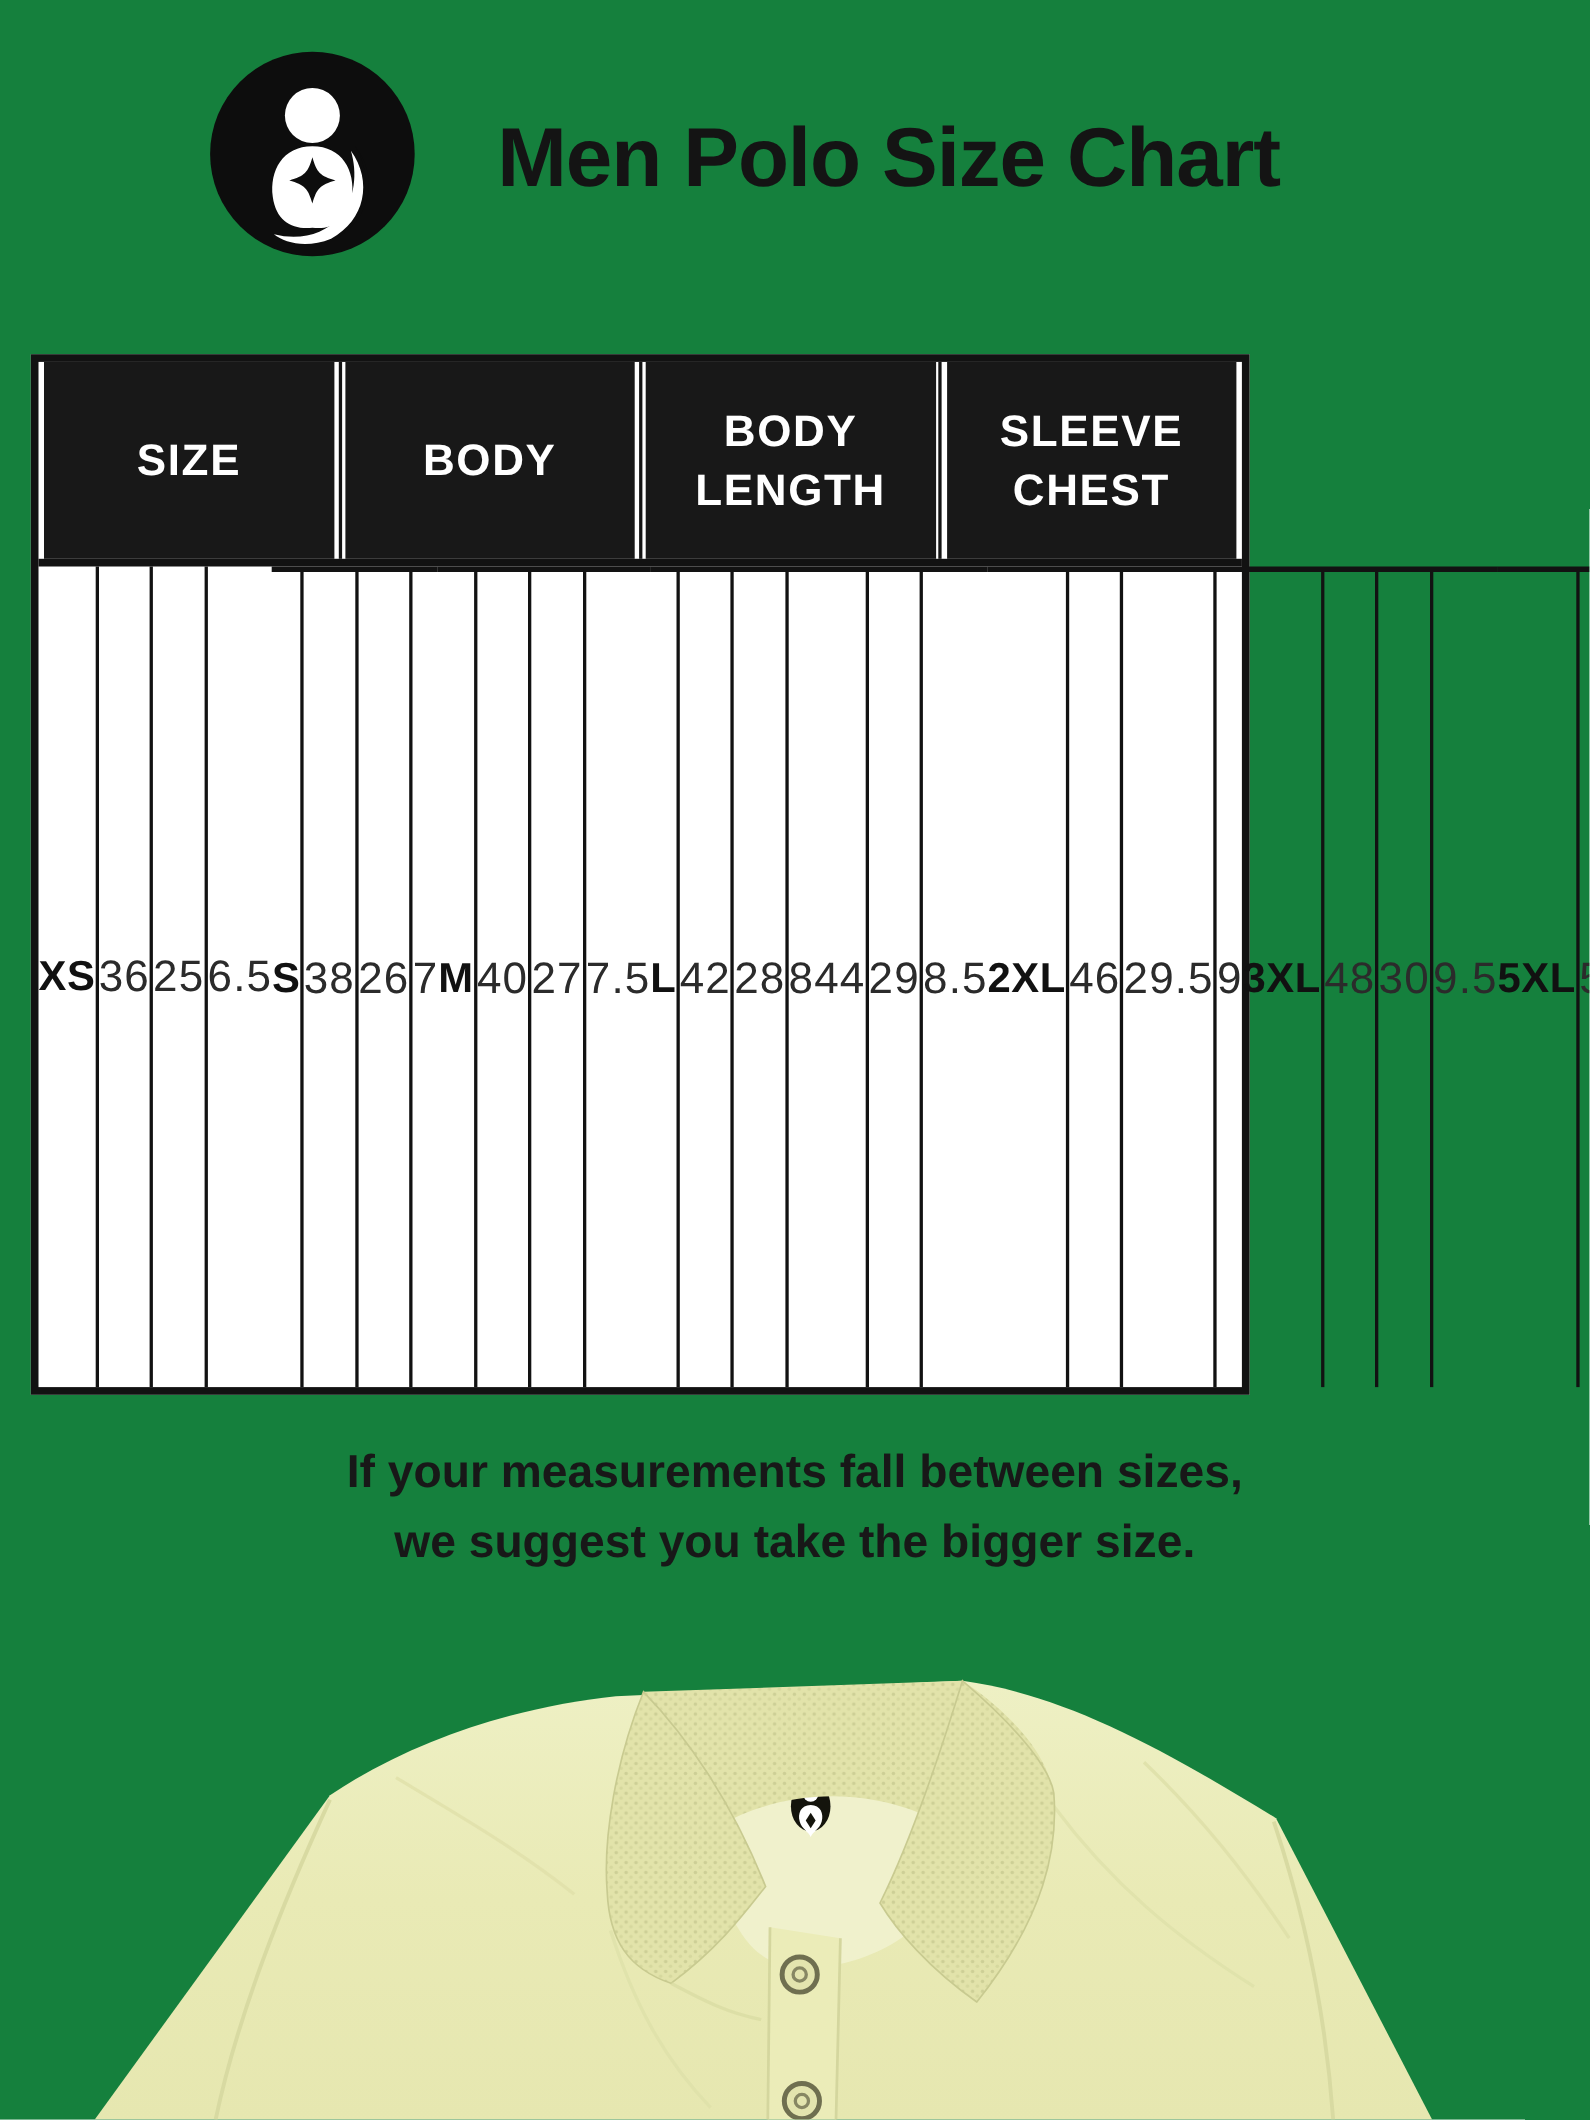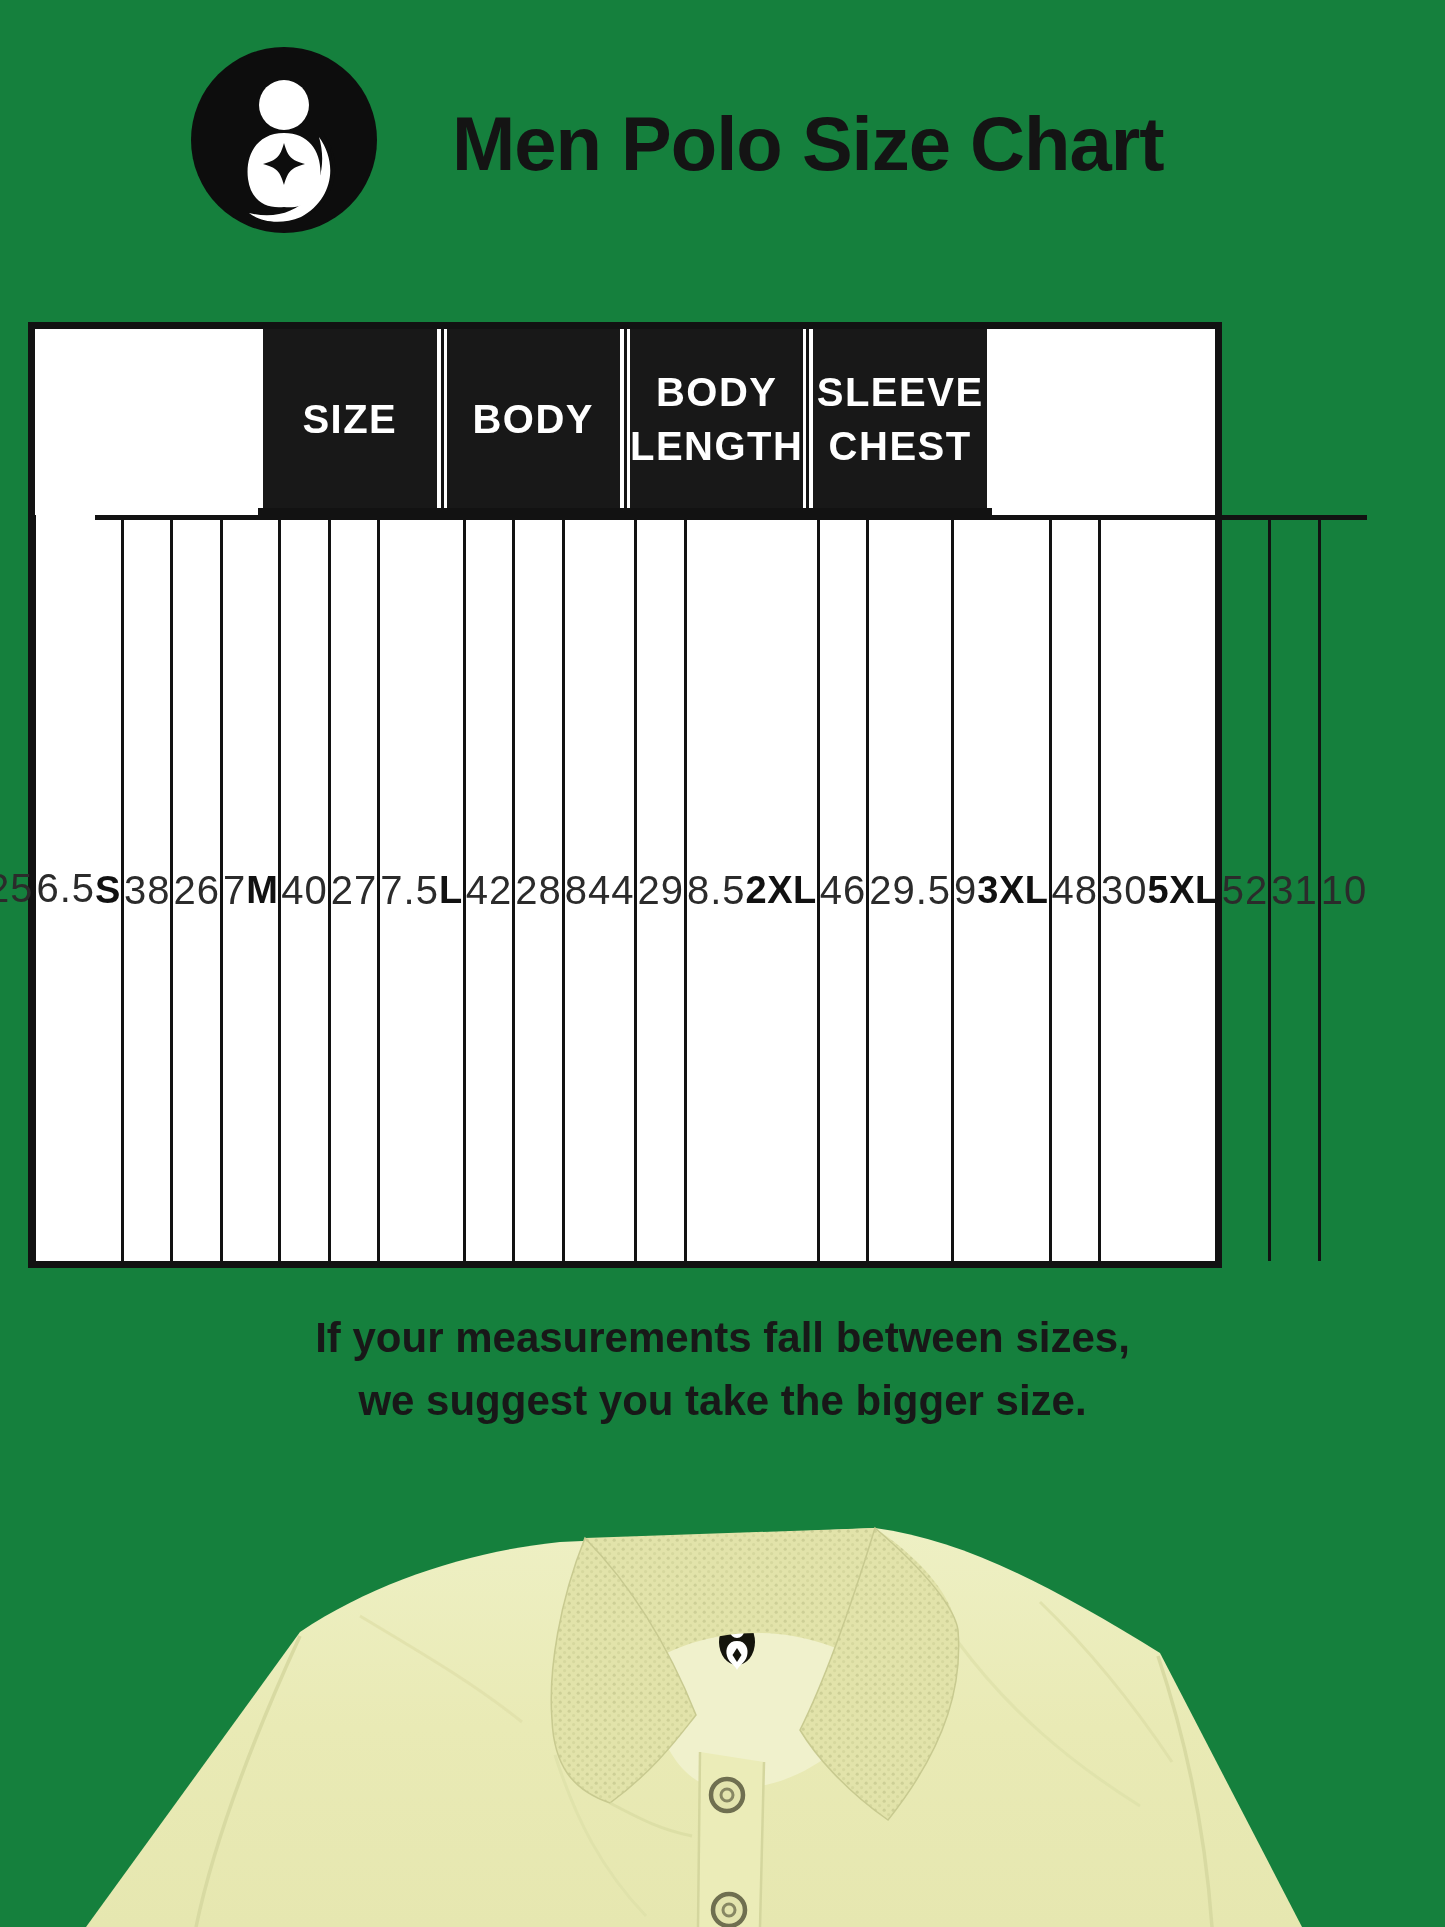--- a/index.html
+++ b/index.html
@@ -5,23 +5,23 @@
   html,body{margin:0;padding:0;background:#ffffff;}
   body{font-family:"Liberation Sans", sans-serif; color:#1a1a1a;}
   .page{position:relative;width:1445px;height:1927px;background:#15803d;overflow:hidden;margin:0 auto;}
 
   
   .brand-logo{position:absolute;left:189px;top:45px;width:190px;height:190px;}
   .page-title{position:absolute;left:452px;top:100px;font-size:76px;font-weight:800;
               letter-spacing:-1px;color:#141414;white-space:nowrap;}
 
   
-  .size-table{position:absolute;left:28px;top:322px;width:1194px;height:946px;
+  .size-table{position:absolute;left:28px;top:322px;width:1108px;height:946px;
               border:7px solid #121212;box-sizing:border-box;background:#ffffff;
-              display:flex;flex-direction:column;align-items:center;}
+              display:flex;flex-direction:column;}
   .thead{height:186px;flex:none;display:grid;grid-template-columns:repeat(4,1fr);
          border-bottom:7px solid #121212;box-sizing:border-box;
          background-image:linear-gradient(#141414,#141414),linear-gradient(#141414,#141414),linear-gradient(#141414,#141414);
          background-size:3px 100%;background-position:25% 0,50% 0,75% 0;background-repeat:no-repeat;}
   .th{background:#181818;color:#ffffff;margin:0 5px;display:flex;align-items:center;justify-content:center;
       text-align:center;font-size:40px;font-weight:700;letter-spacing:1.5px;white-space:pre-line;line-height:1.35;}
   .tbody{flex:1;display:flex;flex-direction:row;}
   .tr{flex:1;display:grid;grid-template-columns:repeat(4,1fr);}
   .tr + .tr{border-top:5px solid #121212;}
   .td{display:flex;align-items:center;justify-content:center;font-size:40px;font-weight:400;
@@ -94,20 +94,21 @@
       <div class="tr">
         <div class="td size">2XL</div>
         <div class="td">46</div>
         <div class="td">29.5</div>
         <div class="td">9</div>
       </div>
       <div class="tr">
         <div class="td size">3XL</div>
         <div class="td">48</div>
         <div class="td">30</div>
+        <div class="td">9.5</div>
       </div>
       <div class="tr">
         <div class="td size">5XL</div>
         <div class="td">52</div>
         <div class="td">31</div>
         <div class="td">10</div>
       </div>
     </div>
   </div>
 

